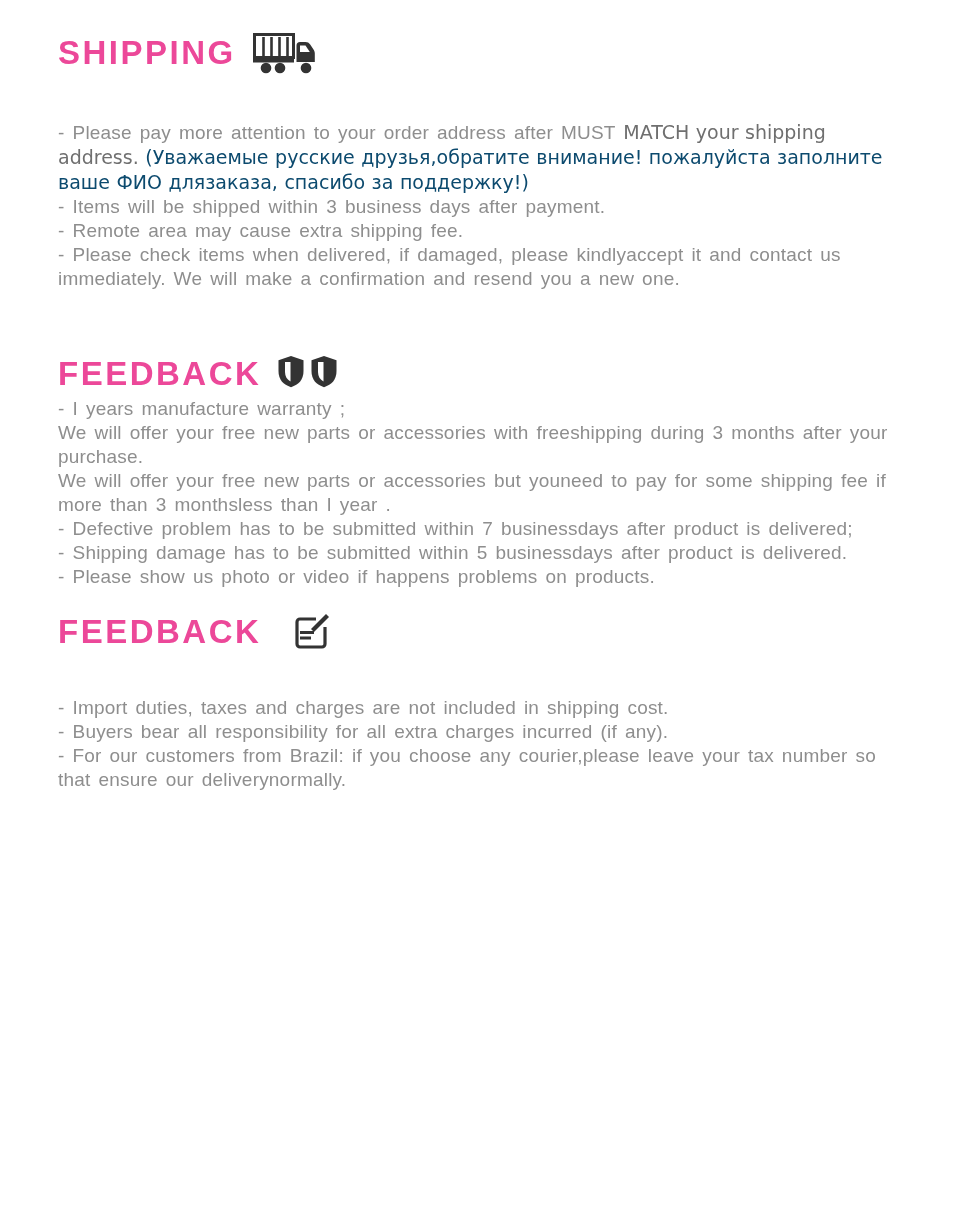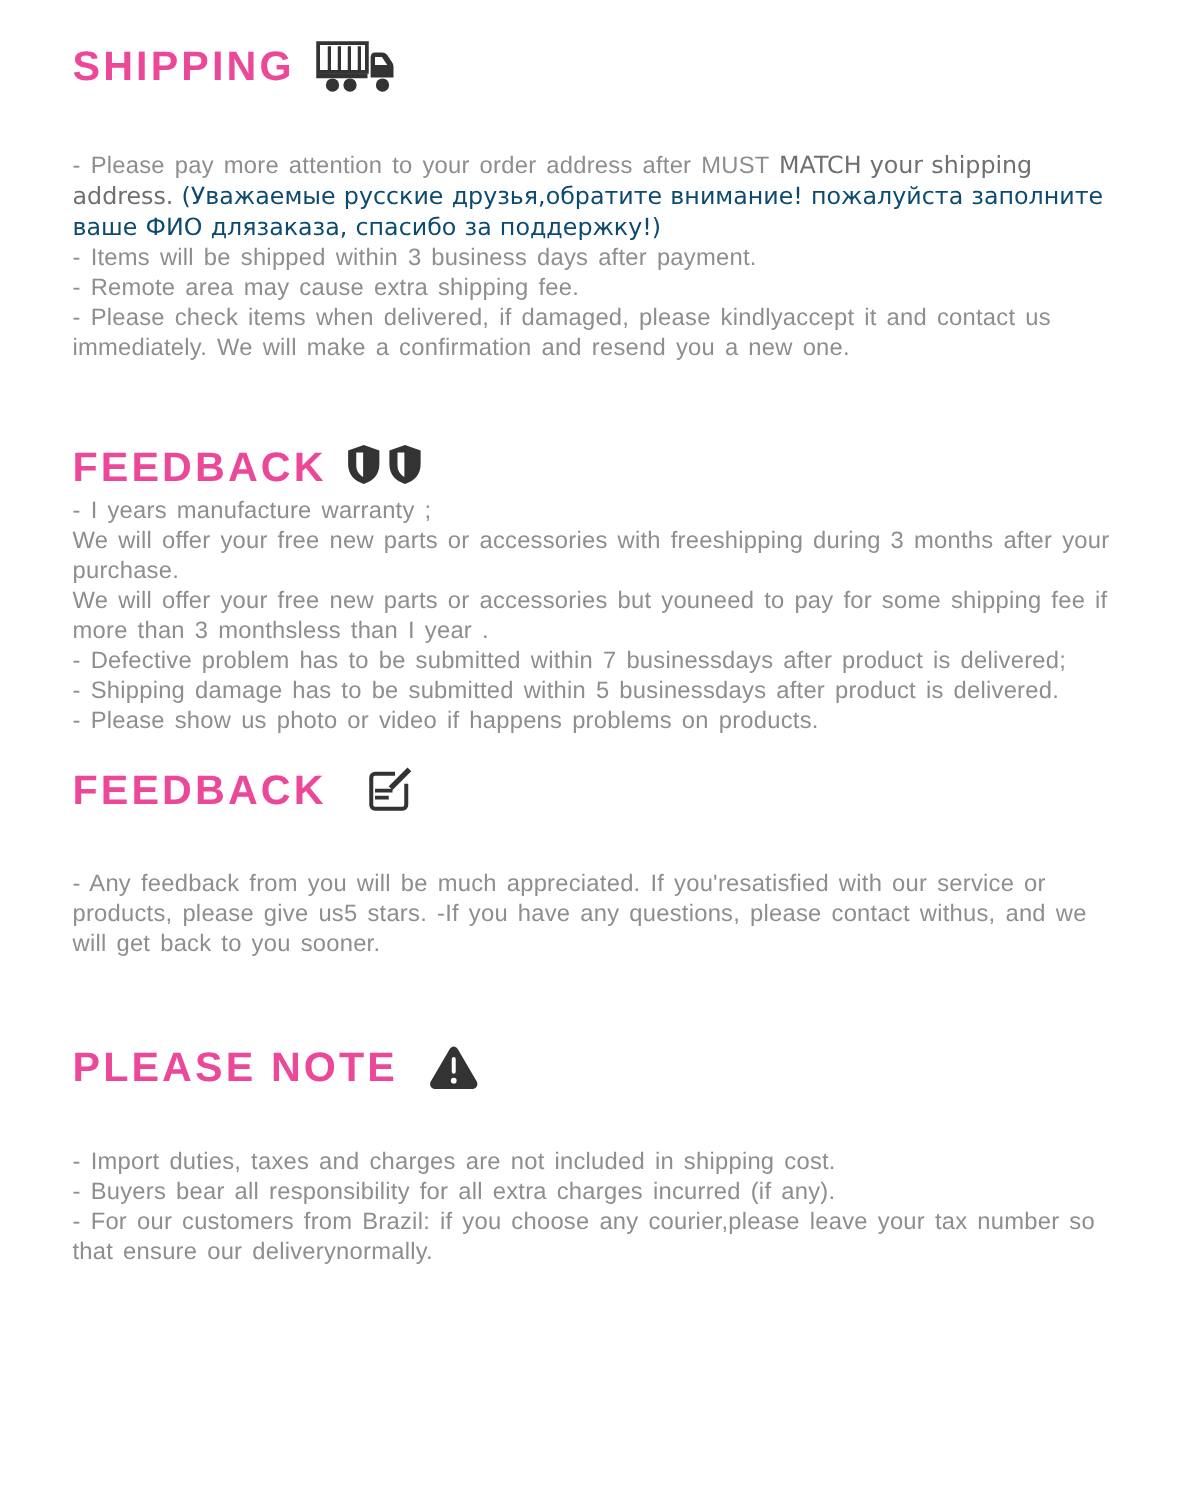--- a/index.html
+++ b/index.html
@@ -124,34 +124,21 @@
     <span class="header-icon gap-lg">
       <svg width="42" height="42" viewBox="0 0 42 42" fill="none" xmlns="http://www.w3.org/2000/svg">
         <path d="M34 16 V33 C34 34.7 32.7 36 31 36 H9 C7.3 36 6 34.7 6 33 V11 C6 9.3 7.3 8 9 8 H25" stroke="#333333" stroke-width="3.2"></path>
         <line x1="9" y1="21.5" x2="23" y2="21.5" stroke="#333333" stroke-width="3"></line>
         <line x1="9" y1="27" x2="20" y2="27" stroke="#333333" stroke-width="3"></line>
         <line x1="36.5" y1="4.5" x2="21.5" y2="19.5" stroke="#333333" stroke-width="4.2"></line>
       </svg>
     </span>
   </div>
 
-  <div class="body-text" id="feedback-body">
-    <div>- Any feedback from you will be much appreciated. If you'resatisfied with our service or products, please give us5 stars. -If you have any questions, please contact withus, and we will get back to you sooner.</div>
-  </div>
 
-  <div class="section-header" id="note-header">
-    <span class="section-title">PLEASE NOTE</span>
-    <span class="header-icon gap-md">
-      <svg width="42" height="38" viewBox="0 0 42 38" fill="none" xmlns="http://www.w3.org/2000/svg">
-        <path d="M17.8 4.2 C19.3 1.4 22.7 1.4 24.2 4.2 L39.4 30.2 C40.9 32.9 39.1 36.2 36 36.2 H6 C2.9 36.2 1.1 32.9 2.6 30.2 Z" fill="#333333"></path>
-        <rect x="19.4" y="10.5" width="3.2" height="13.5" rx="1.6" fill="#ffffff"></rect>
-        <circle cx="21" cy="29.5" r="2.3" fill="#ffffff"></circle>
-      </svg>
-    </span>
-  </div>
 
   <div class="body-text" id="note-body">
     <div>- Import duties, taxes and charges are not included in shipping cost.</div>
     <div>- Buyers bear all responsibility for all extra charges incurred (if any).</div>
     <div>- For our customers from Brazil: if you choose any courier,please leave your tax number so that ensure our deliverynormally.</div>
   </div>
 
 </div>
 
 </body></html>

